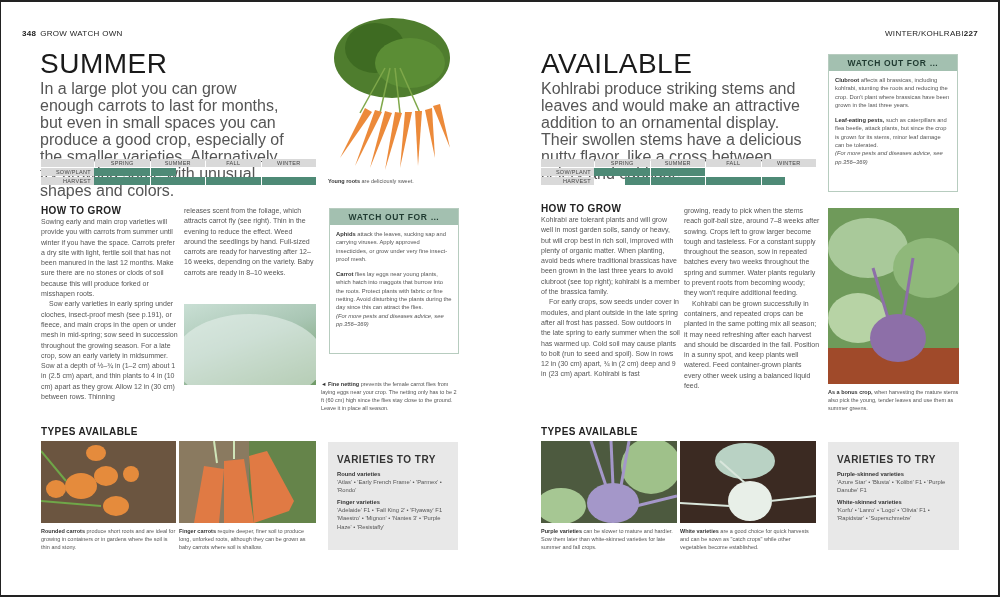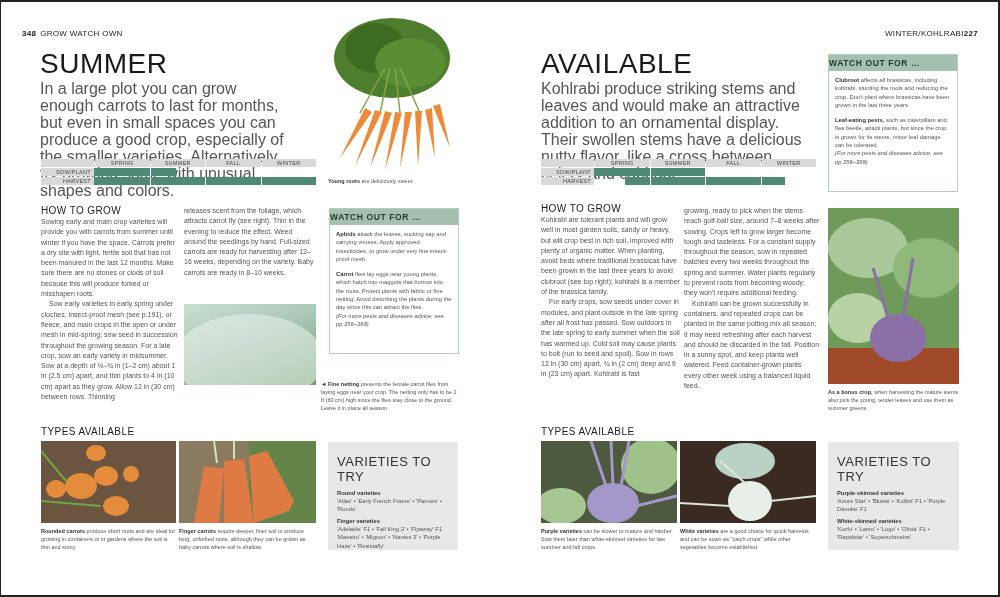--- a/index.html
+++ b/index.html
@@ -11,33 +11,33 @@
 .folio b{font-weight:bold;margin-right:4px}
 .title{font-size:28px;font-weight:normal;color:#1a1a1a;letter-spacing:.5px}
 .intro{font-size:16px;line-height:17px;color:#555}
 .cal{font-size:5.5px;color:#444;letter-spacing:.3px}
 .cal .row{display:flex;height:8px;margin-bottom:1px}
 .cal .lbl{width:53px;background:#d9d9d9;text-align:right;padding-right:3px;line-height:8px}
 .cal .cells{flex:1;display:flex;position:relative}
 .cal .hdr .cells div{flex:1;background:#d9d9d9;text-align:center;line-height:8px;margin-left:1px}
 .cal .bar{position:absolute;top:0;height:8px;background:#4e8a76}
 .cal .tick{position:absolute;top:0;width:1px;height:8px;background:#fff}
-h3{font-size:10px;font-weight:normal;color:#222;letter-spacing:.4px}
+h3{font-size:10px;font-weight:bold;color:#222;letter-spacing:.4px}
 .body{font-size:7px;line-height:10.3px;color:#555}
 .body p{margin:0}
 .body p+p{text-indent:8px}
 .box{border:1px solid #b7ccbf;background:#fff}
-.box .hd{background:#a3c0b0;color:#1f3a30;font-size:8.5px;letter-spacing:.6px;height:16px;line-height:16px;font-weight:bold}
+.box .hd{background:#a3c0b0;color:#1f3a30;font-size:8.5px;letter-spacing:.6px;text-align:center;height:16px;line-height:16px;font-weight:bold}
 .box .bd{padding:5px 6px;font-size:5.8px;line-height:8.3px;color:#555}
 .box .bd p+p{margin-top:7px}
 .box b{color:#333}
 .cap{font-size:5.5px;line-height:8px;color:#555}
 .cap b{color:#333}
 .var{background:#e8e8e8;padding:12px 9px}
-.var .h{font-size:13px;font-weight:normal;color:#333;letter-spacing:.5px;margin-bottom:5px}
+.var .h{font-size:10px;font-weight:bold;color:#333;letter-spacing:.5px;margin-bottom:5px}
 .var .s{font-size:5.8px;font-weight:bold;color:#333;line-height:8px}
 .var .l{font-size:5.8px;color:#555;line-height:8.4px;margin-bottom:3px}
 .img{overflow:hidden}
 i{font-style:italic}
 </style>
 </head>
 <body>
 
 <div class="frame"></div>
 

